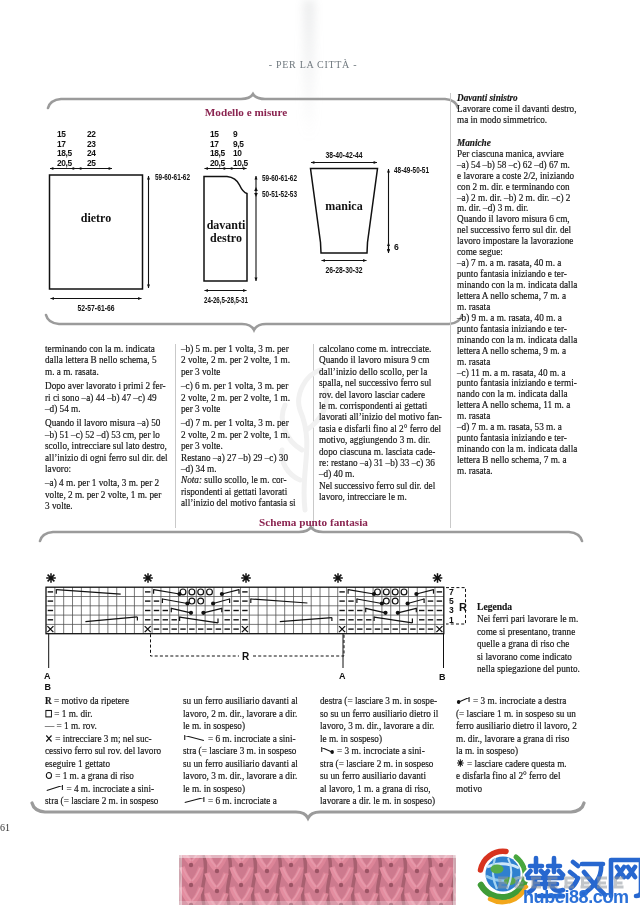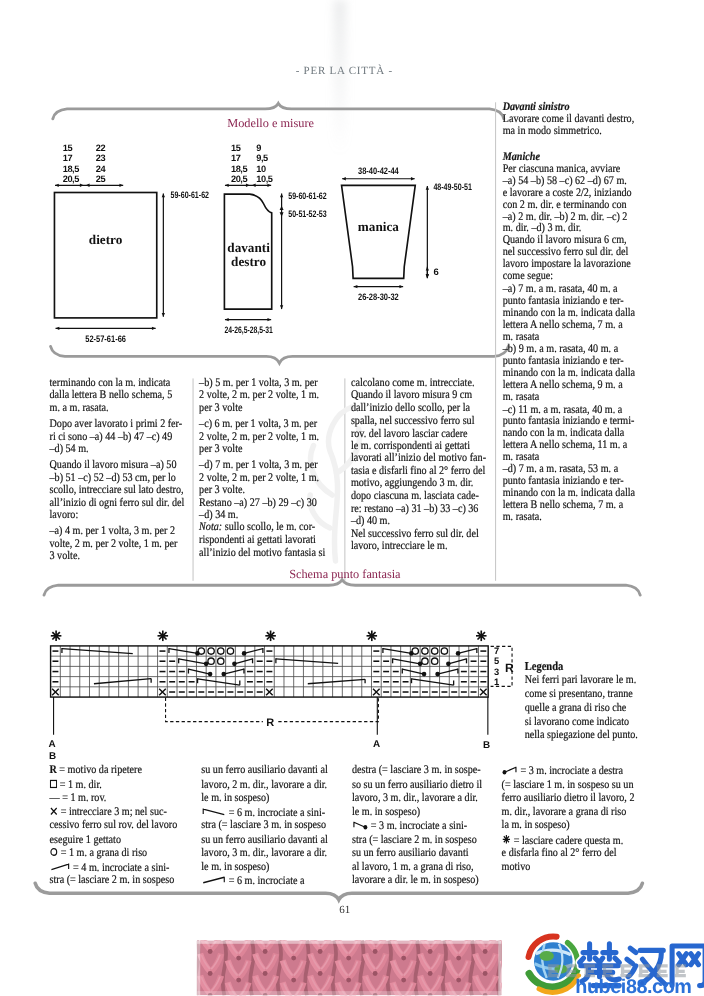--- a/index.html
+++ b/index.html
@@ -4,21 +4,21 @@
 html,body{margin:0;padding:0;}
 body{width:640px;height:905px;background:#fff;position:relative;overflow:hidden;
  font-family:"Liberation Serif",serif;}
 .abs{position:absolute;}
 .col{position:absolute;font-size:10.6px;color:#141414;-webkit-text-stroke:0.18px #141414;transform-origin:0 0;transform:scaleX(0.87);}
 .col .l{height:11.4px;line-height:11.4px;white-space:nowrap;}
 .col4 .l{height:10.95px;line-height:10.95px;}
 .lcol .l{height:12.5px;line-height:12.5px;}
 .gap{height:3px;}
 .hh{font-weight:bold;font-style:italic;}
-.ttl{position:absolute;width:627px;text-align:center;font-weight:normal;font-size:11.2px;color:#8a2450;}
+.ttl{position:absolute;width:627px;text-align:center;font-weight:bold;font-size:11.2px;color:#8a2450;}
 svg.abs{display:block;}
 .sym{display:inline-block;vertical-align:-1px;}
 </style></head><body>
 
 <div class="abs" style="left:0;top:59px;width:626px;text-align:center;font-size:10px;letter-spacing:0.7px;color:#6f787e;">- PER LA CITTÀ -</div>
 
 <div class="abs" style="left:303px;top:0;width:12px;height:140px;background:linear-gradient(to bottom,rgba(170,174,178,0.22),rgba(170,174,178,0));filter:blur(4px);"></div>
 
 <svg class="abs" style="left:0;top:0;" width="640" height="905" viewBox="0 0 640 905">
     <path d="M48,108 Q50,100 61,99 L241.0,99 Q250.0,99 253.0,94 Q256.0,99 265.0,99 L445,99 Q456,100 458,108" fill="none" stroke="#9b9b9b" stroke-width="2.6" stroke-linecap="round"></path>
@@ -550,21 +550,21 @@
         <circle cx="5" cy="5" r="1.4" fill="#111"></circle>
       </svg> = lasciare cadere questa m.</div>
 <div class="l">e disfarla fino al 2° ferro del</div>
 <div class="l">motivo</div>
 </div>
 
 <svg class="abs" style="left:0;top:0;" width="640" height="905" viewBox="0 0 640 905">
     <path d="M32,803 Q34,811 45,812 L296.0,812 Q305.0,812 308.0,818 Q311.0,812 320.0,812 L571,812 Q582,811 584,803" fill="none" stroke="#9b9b9b" stroke-width="3.2" stroke-linecap="round"></path>
   </svg>
 
-<div class="abs" style="left:0;top:822px;width:627px;text-align:center;font-size:10px;color:#333;">61</div>
+<div class="abs" style="left:0;top:822px;width:627px;text-align:left;font-size:10px;color:#333;">61</div>
 
 <svg class="abs" style="left:179px;top:855px;" width="277" height="50" viewBox="0 0 277 50">
     <rect width="277" height="50" fill="#cd7a8e"></rect>
     <path d="M0,0 q3,12 0,25 q-3,13 0,25" fill="none" stroke="#a86070" stroke-width="3.4"></path>
     <path d="M25,0 q3,12 0,25 q-3,13 0,25" fill="none" stroke="#a86070" stroke-width="3.4"></path>
     <path d="M50,0 q3,12 0,25 q-3,13 0,25" fill="none" stroke="#a86070" stroke-width="3.4"></path>
     <path d="M75,0 q3,12 0,25 q-3,13 0,25" fill="none" stroke="#a86070" stroke-width="3.4"></path>
     <path d="M100,0 q3,12 0,25 q-3,13 0,25" fill="none" stroke="#a86070" stroke-width="3.4"></path>
     <path d="M125,0 q3,12 0,25 q-3,13 0,25" fill="none" stroke="#a86070" stroke-width="3.4"></path>
     <path d="M150,0 q3,12 0,25 q-3,13 0,25" fill="none" stroke="#a86070" stroke-width="3.4"></path>

